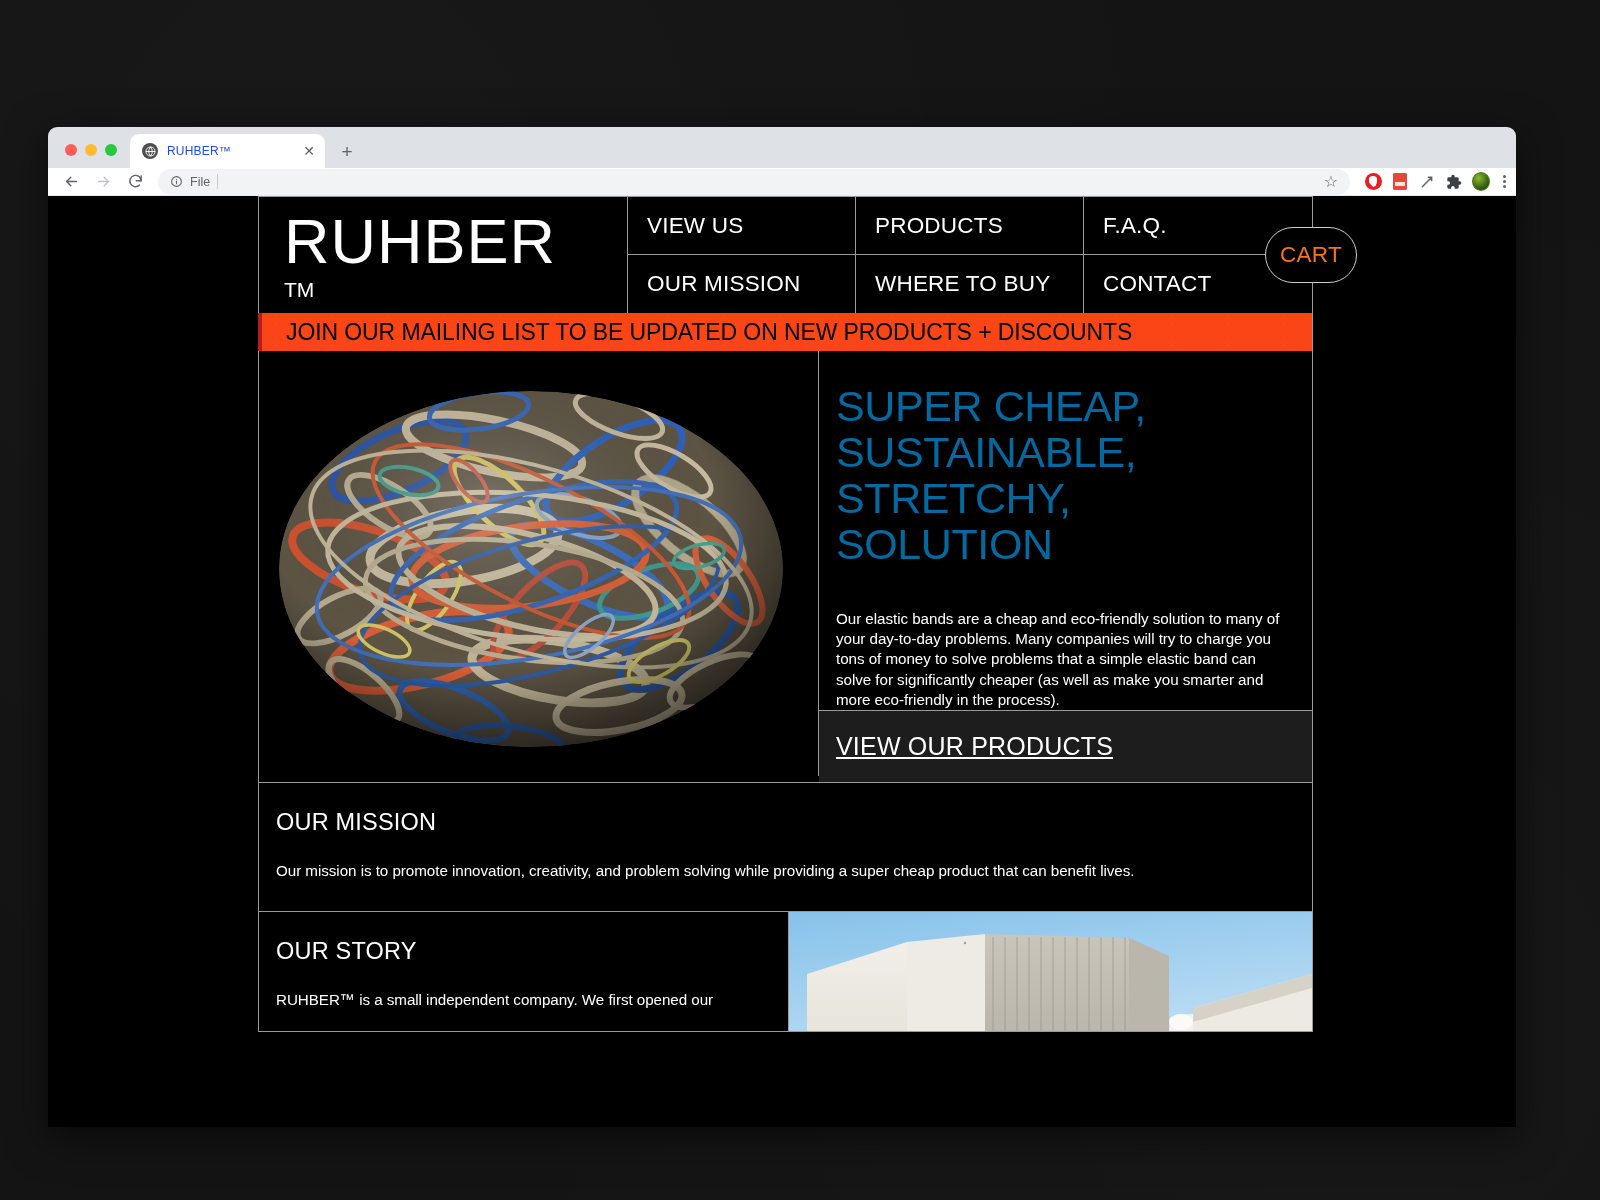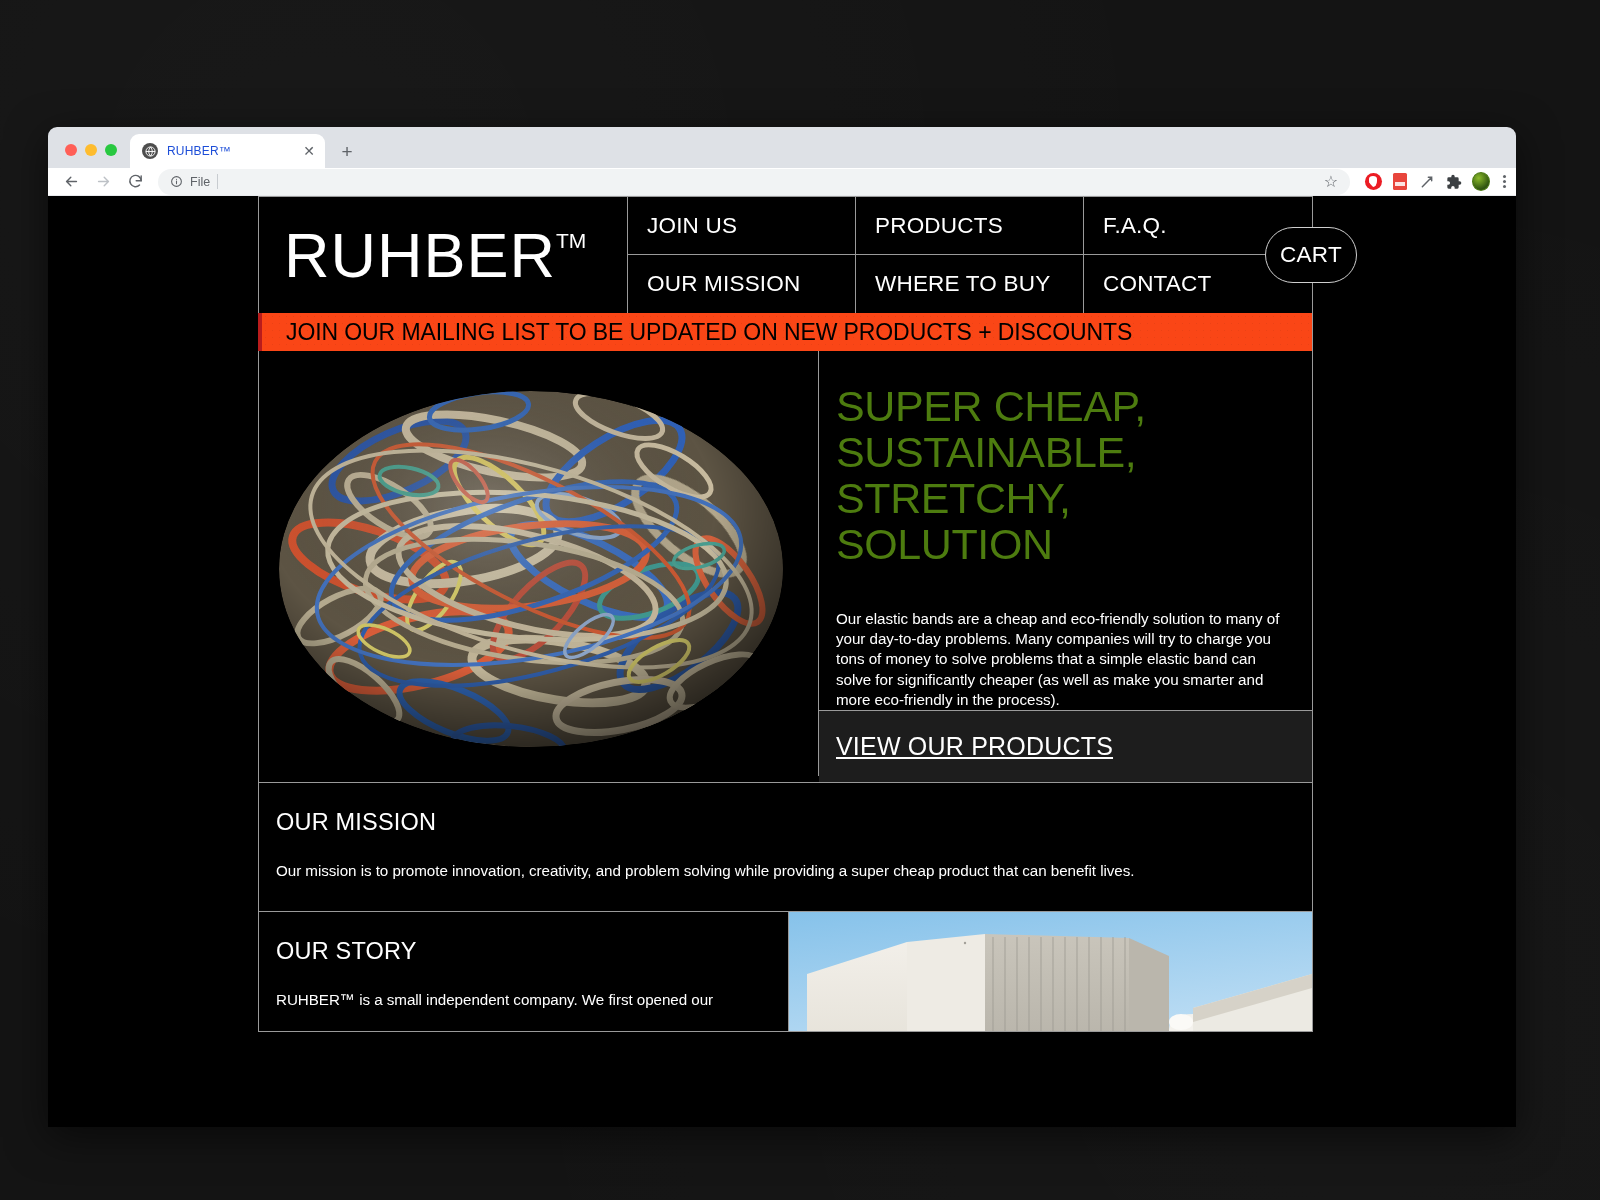--- a/index.html
+++ b/index.html
@@ -169,20 +169,21 @@
   }
   .logo {
     font-size: 63px;
     font-weight: 300;
     letter-spacing: 1px;
     color: #fff;
     line-height: 1;
     display: flex;
     align-items: flex-start;
     font-stretch: expanded;
+    flex-direction: column;
   }
   .logo-tm { font-size: 21px; line-height: 1; margin-top: 6px; letter-spacing: 0px; }
 
   .nav-grid {
     flex: 1;
     display: grid;
     grid-template-columns: 1fr 1fr 1fr;
     grid-template-rows: 1fr 1fr;
   }
   .nav-item {
@@ -200,21 +201,21 @@
 
   .cart-btn {
     position: absolute;
     right: -45px; top: 50%;
     transform: translateY(-50%);
     width: 92px; height: 56px;
     border: 1px solid #cfcfcf;
     border-radius: 30px;
     background: #000;
     display: flex; align-items: center; justify-content: center;
-    color: #ffffff; font-size: 22.5px; letter-spacing: 0.3px;
+    color: #f97316; font-size: 22.5px; letter-spacing: 0.3px;
   }
 
   
   .banner {
     background: #fa4616;
     height: 38px;
     display: flex; align-items: center;
     padding-left: 24px;
     border-left: 4px solid #b91c1c;
     border-right: 1px solid #9a9a9a;
@@ -254,21 +255,21 @@
   .hero-right {
     flex: 1;
     display: flex; flex-direction: column;
   }
   .hero-copy {
     flex: 1;
     padding: 32px 26px 0 17px;
     border-bottom: 1px solid #9a9a9a;
   }
   .hero-title {
-    color: #4d7c0f;
+    color: #0369a1;
     font-size: 43px;
     line-height: 1.07;
     font-weight: 400;
     letter-spacing: -0.4px;
     white-space: pre-line;
   }
   .hero-para {
     color: #fff;
     font-size: 15.2px;
     line-height: 1.33;
@@ -415,21 +416,21 @@
 
       <div class="site-header">
         <div class="logo-cell">
           <span class="logo">
             <span>RUHBER</span>
               <span class="logo-tm">TM</span>
           </span>
         </div>
 
         <div class="nav-grid">
-          <div class="nav-item">JOIN US</div>
+          <div class="nav-item">VIEW US</div>
           <div class="nav-item">PRODUCTS</div>
           <div class="nav-item c3">F.A.Q.</div>
           <div class="nav-item r2">OUR MISSION</div>
           <div class="nav-item r2">WHERE TO BUY</div>
           <div class="nav-item r2 c3">CONTACT</div>
         </div>
 
         <div class="cart-btn">CART</div>
       </div>
 

